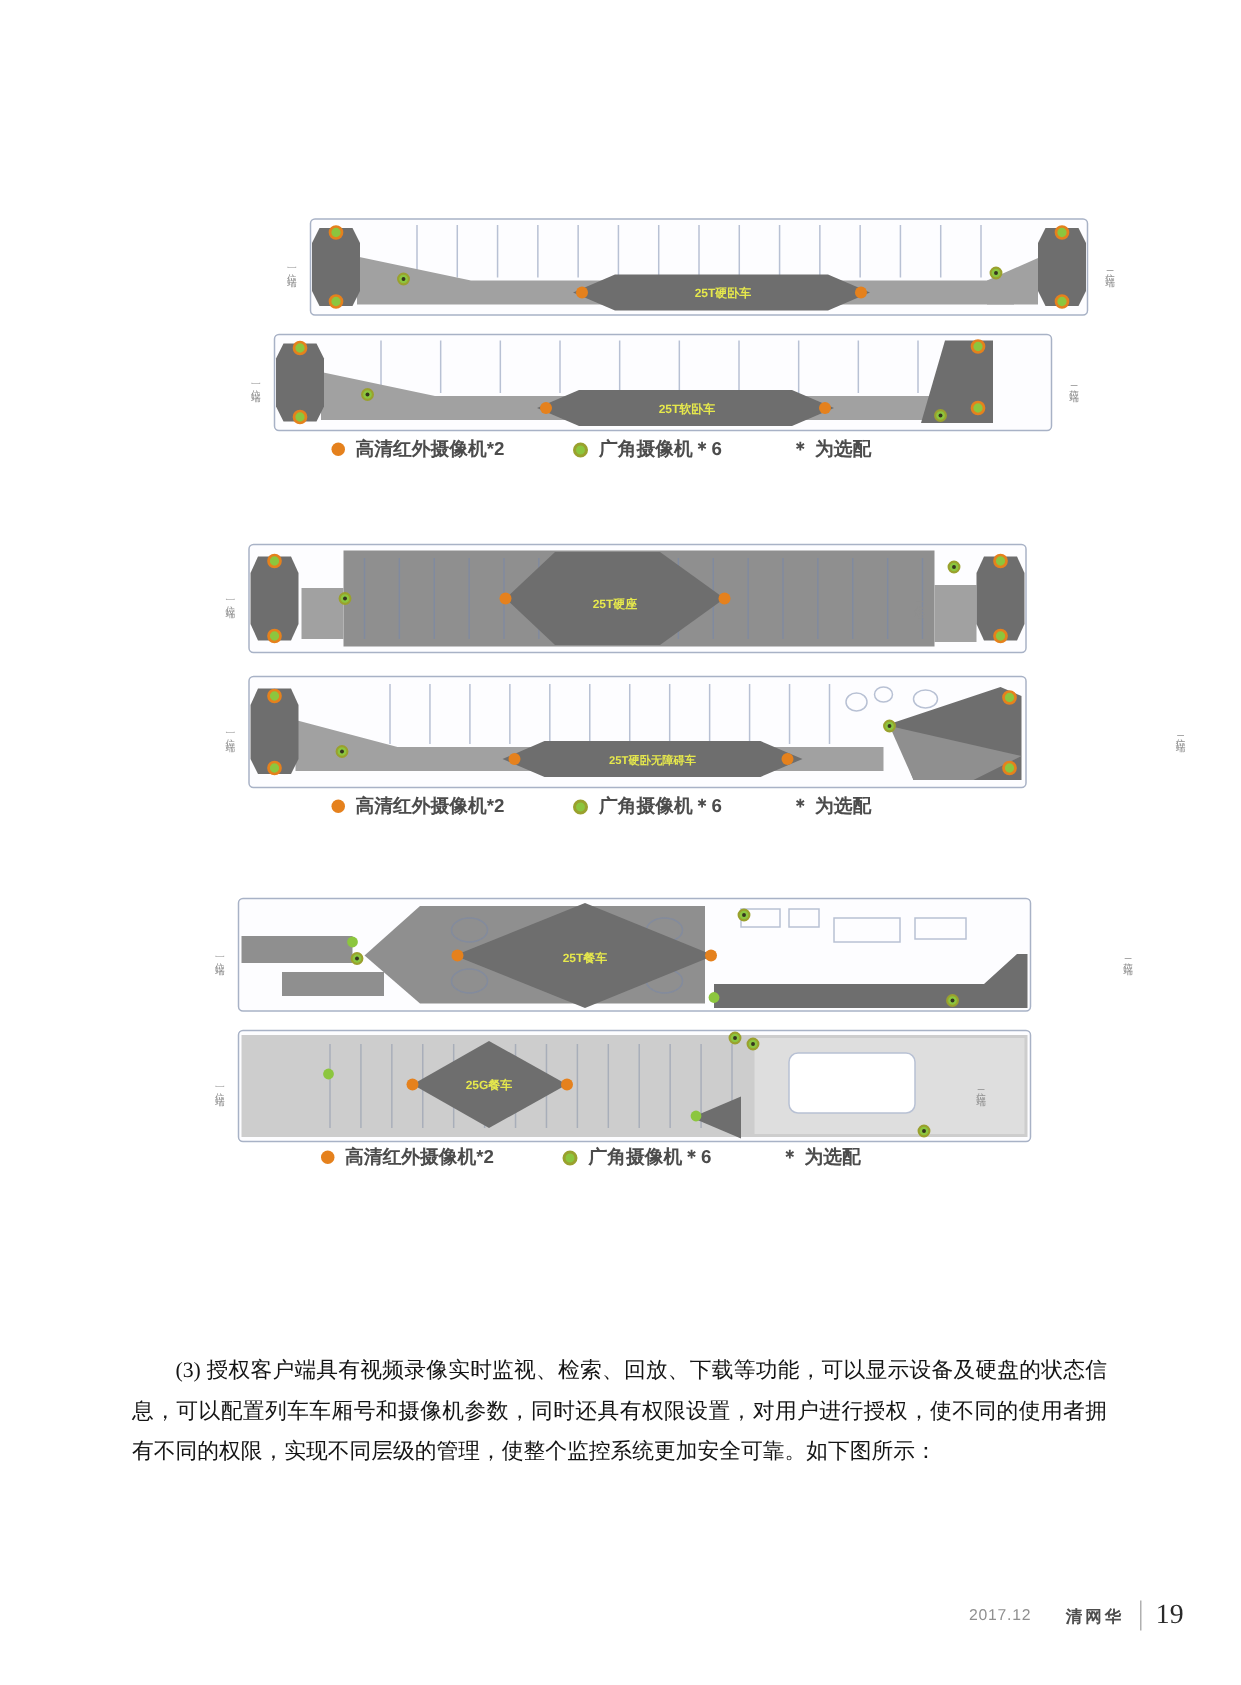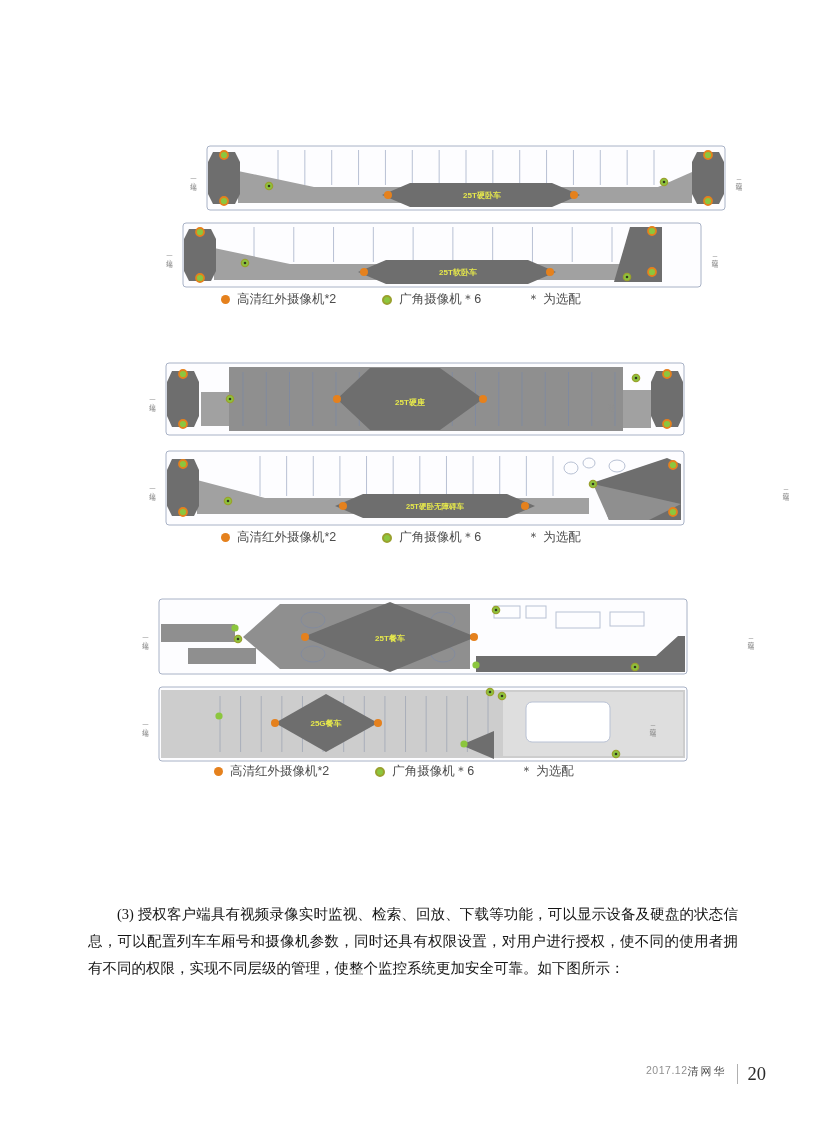--- a/index.html
+++ b/index.html
@@ -5,32 +5,32 @@
   body{margin:0;background:#ffffff}
   #page{position:relative;width:827px;height:1123px;background:#ffffff;overflow:hidden;
         font-family:"Liberation Sans","DejaVu Sans",sans-serif}
   .car{position:absolute}
   .car svg{display:block}
   .endlab{position:absolute;top:50%;transform:translateY(-50%);writing-mode:vertical-rl;
           font-size:6.5px;color:#8f8f8f;letter-spacing:2px;line-height:1}
   .endlab.left{left:-16px}
   .endlab.right{right:-16px}
   .legend{position:absolute;display:flex;align-items:flex-start;padding-left:56px;
-          font-weight:normal;font-size:12.5px;color:#4c4c4c;white-space:nowrap}
+          font-weight:bold;font-size:12.5px;color:#4c4c4c;white-space:nowrap}
   .legend .li{display:flex;align-items:center;margin-right:46px}
   .legend .li:last-child{margin-right:0}
   .dot{display:inline-block;border-radius:50%;margin-right:7px;flex:0 0 auto}
   .dot-or{width:9px;height:9px;background:#e5811d}
   .dot-g{width:6px;height:6px;background:#8cc63e;border:2px solid #9aa12e}
   .para{position:absolute;top:901px;left:88px;width:650px;margin:0;
         font-family:"Liberation Serif","DejaVu Serif",serif;font-size:14.5px;
         line-height:1.85;color:#141414;text-align:justify;text-indent:2em}
-  .footer{position:absolute;top:1064px;right:61px;display:flex;height:26px}
+  .footer{position:absolute;top:1064px;right:38px;display:flex;align-items:center;height:26px}
   .issue{font-size:10.5px;color:#909090;letter-spacing:.5px}
-  .brand{font-size:11px;font-weight:normal;color:#4d4d4d;margin-left:0;letter-spacing:2px}
+  .brand{font-size:11px;font-weight:bold;color:#4d4d4d;margin-left:23px;letter-spacing:2px}
   .fdiv{width:1px;height:20px;background:#b0b0b0;margin:0 10px}
   .pageno{font-size:18.5px;color:#2a2a2a;font-family:"Liberation Serif","DejaVu Serif",serif}
 </style>
 </head>
 <body>
 
 <div id="page">
 
   <div class="car" style="left: 165px; top: 145px; width: 520px; height: 66px; margin-left: 41px;">
     <span class="endlab left">一位端</span>
@@ -283,16 +283,16 @@
       </span>
     <span class="li">＊ 为选配</span>
   </div>
 
   <p class="para">(3) 授权客户端具有视频录像实时监视、检索、回放、下载等功能，可以显示设备及硬盘的状态信息，可以配置列车车厢号和摄像机参数，同时还具有权限设置，对用户进行授权，使不同的使用者拥有不同的权限，实现不同层级的管理，使整个监控系统更加安全可靠。如下图所示：</p>
 
   <div class="footer">
     <span class="issue">2017.12</span>
     <span class="brand">清网华</span>
     <span class="fdiv"></span>
-    <span class="pageno">20</span>
+    <span class="pageno">19</span>
   </div>
 
 </div>
 
 </body></html>

